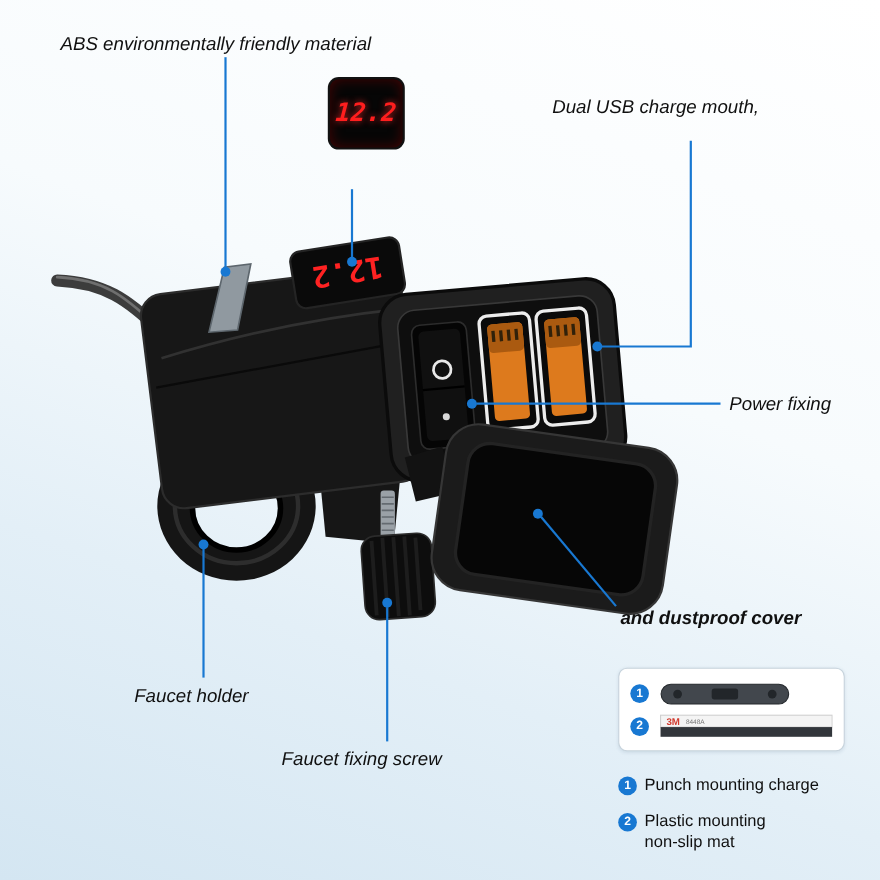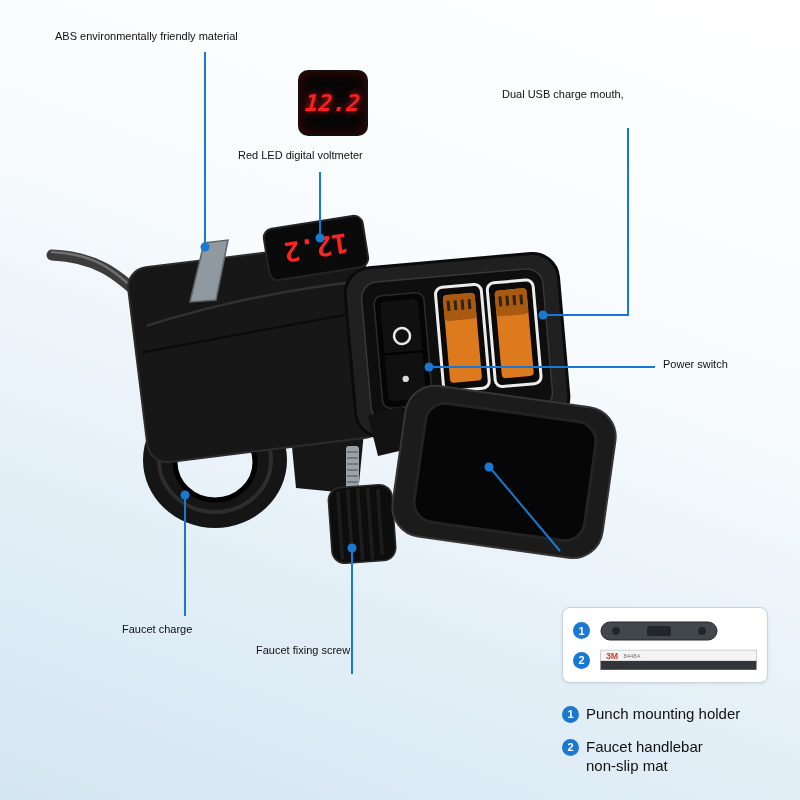--- a/index.html
+++ b/index.html
@@ -1,21 +1,21 @@
 <!DOCTYPE html>
 <html><head>
 <meta charset="utf-8">
 <style>
   html,body{margin:0;padding:0;}
   .stage{
     position:relative;width:800px;height:800px;overflow:hidden;
     background:linear-gradient(200deg,#ffffff 0%,#f7fbfd 40%,#e3eff7 70%,#d4e6f2 100%);
     font-family:"Liberation Sans",sans-serif;color:#101010;
   }
-  .label{position:absolute;font-size:11px;line-height:1.28;color:#101010;white-space:nowrap;}
+  .label{position:absolute;font-size:17px;line-height:1.28;color:#101010;white-space:nowrap;font-style:italic;}
   .label.bold{font-weight:bold;}
   .vm-inset{
     position:absolute;width:66px;height:62px;background:#060606;border-radius:8px;
     display:flex;align-items:center;justify-content:center;
     box-shadow:inset 0 0 12px rgba(120,0,0,.55), 0 0 0 2px #111;
   }
   .vm-digits{
     font-family:"DejaVu Sans Mono",monospace;font-weight:bold;font-style:italic;
     font-size:23px;color:#ff1e1e;text-shadow:0 0 7px rgba(255,40,40,.85);
     transform:skewX(-4deg);
@@ -146,34 +146,34 @@
       <circle cx="352" cy="548" r="4.5" fill="#1878d2" stroke="none"></circle>
     </g>
   </svg>
 
   <div class="label" style="left:55px;top:29px">ABS environmentally friendly material</div>
 
   <div class="vm-inset" style="left:300px;top:72px">
     <span class="vm-digits">12.2</span>
   </div>
 
-  <div class="label" style="left:238px;top:148px">Red LED digital voltmeter</div>
 
   <div class="label" style="left:502px;top:87px">
     <div>Dual USB charge mouth,</div>
   </div>
 
-  <div class="label" style="left:663px;top:357px">Power switch</div>
+  <div class="label" style="left:663px;top:357px">Power fixing</div>
 
   <div class="label bold" style="left:564px;top:551px">
-  </div>
-
-  <div class="label" style="left:122px;top:622px">Faucet charge</div>
-
-  <div class="label" style="left:256px;top:643px">Faucet fixing screw</div>
+    <div>and dustproof cover</div>
+  </div>
+
+  <div class="label" style="left:122px;top:622px">Faucet holder</div>
+
+  <div class="label" style="left:256px;top:679px">Faucet fixing screw</div>
 
   <div class="legend-box" style="left:562px;top:607px">
     <div class="legend-row">
       <span class="numcircle">1</span>
       <svg width="118" height="24" viewBox="0 0 118 24">
         <rect x="1" y="3" width="116" height="18" rx="9" fill="#42474d" stroke="#24282c"></rect>
         <circle cx="16" cy="12" r="4" fill="#22262a"></circle>
         <circle cx="102" cy="12" r="4" fill="#22262a"></circle>
         <rect x="47" y="7" width="24" height="10" rx="2.5" fill="#22262a"></rect>
       </svg>
@@ -184,21 +184,21 @@
         <rect x="0.5" y="1" width="159" height="11" fill="#f4f4f4" stroke="#cfcfcf"></rect>
         <text x="6" y="10" font-size="9" font-weight="bold" fill="#d23b2f">3M</text>
         <text x="24" y="9" font-size="6" fill="#777777">8448A</text>
         <rect x="0.5" y="12" width="159" height="9" fill="#32363b"></rect>
       </svg>
     </div>
   </div>
 
   <div class="caption" style="left:562px;top:705px">
     <span class="numcircle">1</span>
-    <span>Punch mounting holder</span>
+    <span>Punch mounting charge</span>
   </div>
 
   <div class="caption" style="left:562px;top:738px">
     <span class="numcircle">2</span>
-    <span class="cap-wrap">Faucet handlebar non-slip mat</span>
+    <span class="cap-wrap">Plastic mounting non-slip mat</span>
   </div>
 
 </div>
 
 </body></html>

